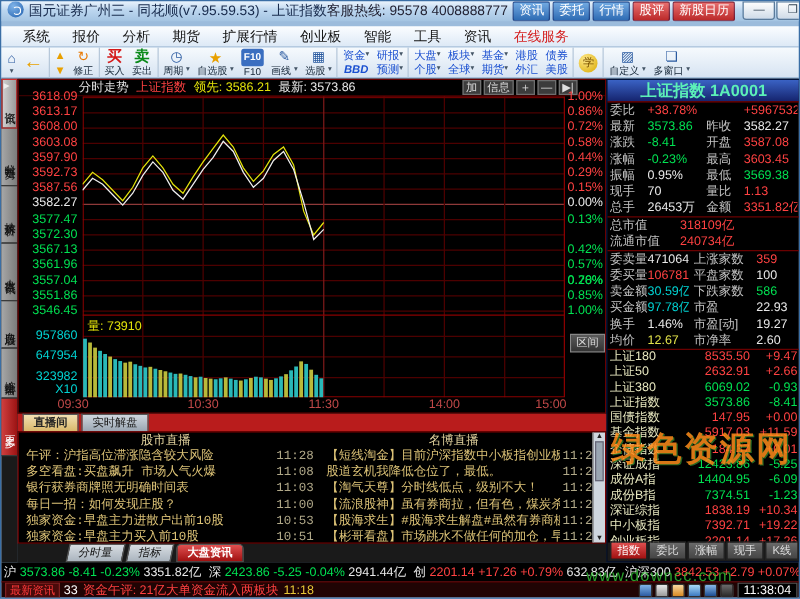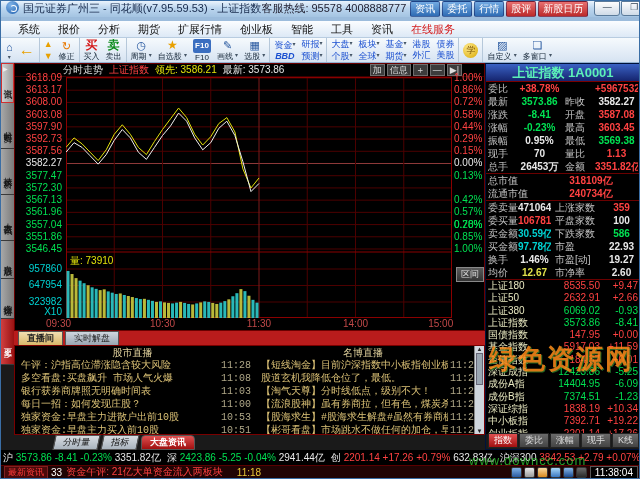--- a/index.html
+++ b/index.html
@@ -57,21 +57,21 @@
   .xlab{position:absolute;font-size:10px;color:#c04848;top:254px;}
   .vol-note{position:absolute;left:55px;top:190px;font-size:10px;color:#e2e20a;}
   .interval-btn{position:absolute;left:441px;top:203px;width:26px;height:13px;background:linear-gradient(#5a5a5a,#333);border:1px solid #888;color:#ddd;font-size:9px;line-height:12px;text-align:center;}
 
   #quote{position:absolute;left:484px;top:62px;width:156px;height:387px;background:#000;border:1px solid #00123a;box-sizing:border-box;font-size:10px;}
   .qtitle{height:17px;line-height:17px;text-align:center;font-size:13px;font-weight:bold;color:#5cf0b8;background:linear-gradient(#3a62c4,#15246e);border-bottom:1px solid #7a0000;}
   .qsec{border-bottom:1px solid #6a0000;}
   .qrow{display:flex;height:13px;line-height:13px;padding:0 2px;}
   .ql{color:#c2c2c2;width:30px;overflow:hidden;white-space:nowrap;}
   .ql.w2{width:50px;}
-  .qv{flex:1;text-align:center;overflow:hidden;white-space:nowrap;font-weight:bold;}
+  .qv{flex:1;text-align:left;overflow:hidden;white-space:nowrap;}
   .wrow{display:flex;height:13px;line-height:13px;padding:0 2px;}
   .wrow .ql{width:56px;}
   .irow{display:flex;height:12.3px;line-height:12px;padding:0 2px;}
   .iname{width:56px;color:#e8e8c0;white-space:nowrap;overflow:hidden;}
   .ival{width:56px;text-align:right;}
   .ichg{flex:1;text-align:right;}
   .qtabs{position:absolute;left:0;bottom:0;width:100%;height:15px;background:#1a1a1a;display:flex;align-items:flex-end;gap:1px;padding:1px 2px;box-sizing:border-box;}
   .qtab{flex:0 0 auto;padding:0 5px;height:13px;line-height:13px;font-size:9px;color:#ddd;background:linear-gradient(#6a6a6a,#444);border:1px solid #222;}
   .qtab.active{background:linear-gradient(#e05050,#a01010);color:#fff;}
 
@@ -93,21 +93,21 @@
   .nbtab{padding:0 8px;font-size:9px;line-height:13px;color:#111;background:linear-gradient(#d8dde2,#aab4be);border:1px solid #555;transform:skewX(-12deg);margin-right:3px;}
   .nbtab.active{background:linear-gradient(#e05050,#a01010);color:#fff;transform:none;border-radius:4px 4px 0 0;font-weight:bold;}
 
   #indexbar{position:absolute;left:0;top:449px;width:640px;height:15px;background:#000;display:flex;align-items:center;font-size:10px;white-space:nowrap;overflow:hidden;padding-left:2px;box-sizing:border-box;}
   .ib-item{margin-right:6px;}
   .ib-label{color:#e8e8e8;} .ib-amt{color:#e8e8e8;}
 
   #statusbar{position:absolute;left:0;top:464px;width:640px;height:13px;background:#200404;border-top:1px solid #5a0000;display:flex;align-items:center;font-size:10px;white-space:nowrap;overflow:hidden;box-sizing:border-box;}
   .sb-badge{background:#4a0a0a;border:1px solid #802020;color:#ff3a3a;font-size:9px;line-height:11px;padding:0 3px;margin:0 3px;}
   .sb-count{color:#fff;margin-right:4px;}
-  .sb-msg1{color:#ff4040;margin-right:14px;}
+  .sb-msg1{color:#ff4040;margin-right:4px;}
   .sb-time{color:#e8c838;margin-right:4px;}
   .sb-msg2{color:#e8c838;}
   .sb-icons{margin-left:auto;display:flex;gap:2px;margin-right:3px;}
   .sb-ic{width:11px;height:11px;border-radius:2px;border:1px solid #333;box-sizing:border-box;}
   .sb-clock{background:#000;border:1px solid #555;color:#fff;font-size:10px;line-height:11px;padding:0 4px;margin-right:3px;}
 
   .wm-main{position:absolute;left:488px;top:340px;width:150px;font-size:27px;font-weight:bold;color:#ff8c1a;text-shadow:1px 1px 0 #2a7a2a;opacity:.85;letter-spacing:2px;pointer-events:none;z-index:50;}
   .wm-sub{position:absolute;left:468px;top:452px;font-size:13px;color:#35c435;opacity:.8;pointer-events:none;z-index:50;letter-spacing:1px;}
 </style>
 </head>

